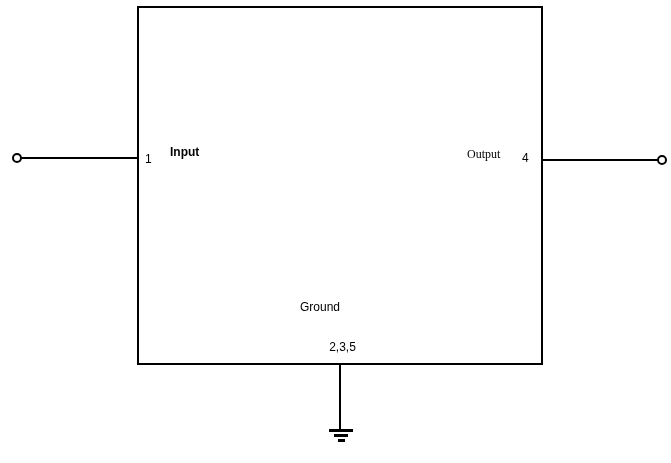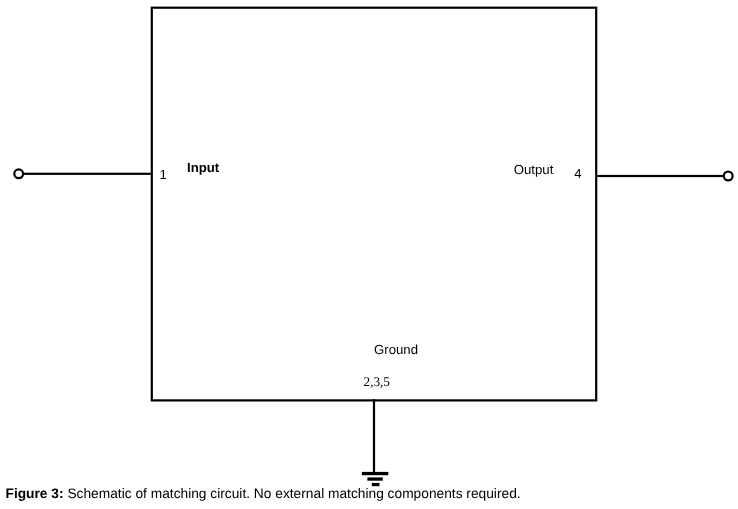--- a/index.html
+++ b/index.html
@@ -56,24 +56,24 @@
   .gnd-bar-3 { left: 338px; top: 439px; width: 7px;  }
   
   .lbl {
     color: #000000;
     font-size: 12px;
     line-height: 14px;
     white-space: nowrap;
   }
   .lbl-pin-1   { left: 145px; top: 152px; }
   .lbl-input   { left: 170px; top: 145px; font-weight: bold; }
-  .lbl-output  { left: 467px; top: 147px; }
+  .lbl-output  { left: 467px; top: 147px; font-family: Liberation Serif, serif; }
   .lbl-pin-4   { left: 522px; top: 151px; }
-  .lbl-ground  { left: 300px; top: 311px; width: 80px; text-align: right; }
-  .lbl-gpins   { left: 300px; top: 340px; width: 85px; text-align: center; font-family: Liberation Serif, serif; }
+  .lbl-ground  { left: 300px; top: 300px; width: 80px; text-align: left; }
+  .lbl-gpins   { left: 300px; top: 340px; width: 85px; text-align: center; }
   
   .caption {
     left: 5px;
     top: 442px;
     width: 660px;
     color: #000000;
     font-size: 12.5px;
     line-height: 15px;
     white-space: nowrap;
   }
@@ -98,18 +98,14 @@
 
   <div class="abs lbl lbl-ground">Ground</div>
   <div class="abs lbl lbl-gpins">2,3,5</div>
   <div class="abs wire-v wire-ground"></div>
   <div>
     <div class="abs gnd-bar gnd-bar-1"></div>
     <div class="abs gnd-bar gnd-bar-2"></div>
     <div class="abs gnd-bar gnd-bar-3"></div>
   </div>
 
-  <div class="abs caption">
-    <b>Figure 3:</b>
-    <span>Schematic of matching circuit. No external matching components required.</span>
-  </div>
 
 </div>
 
 </body></html>

